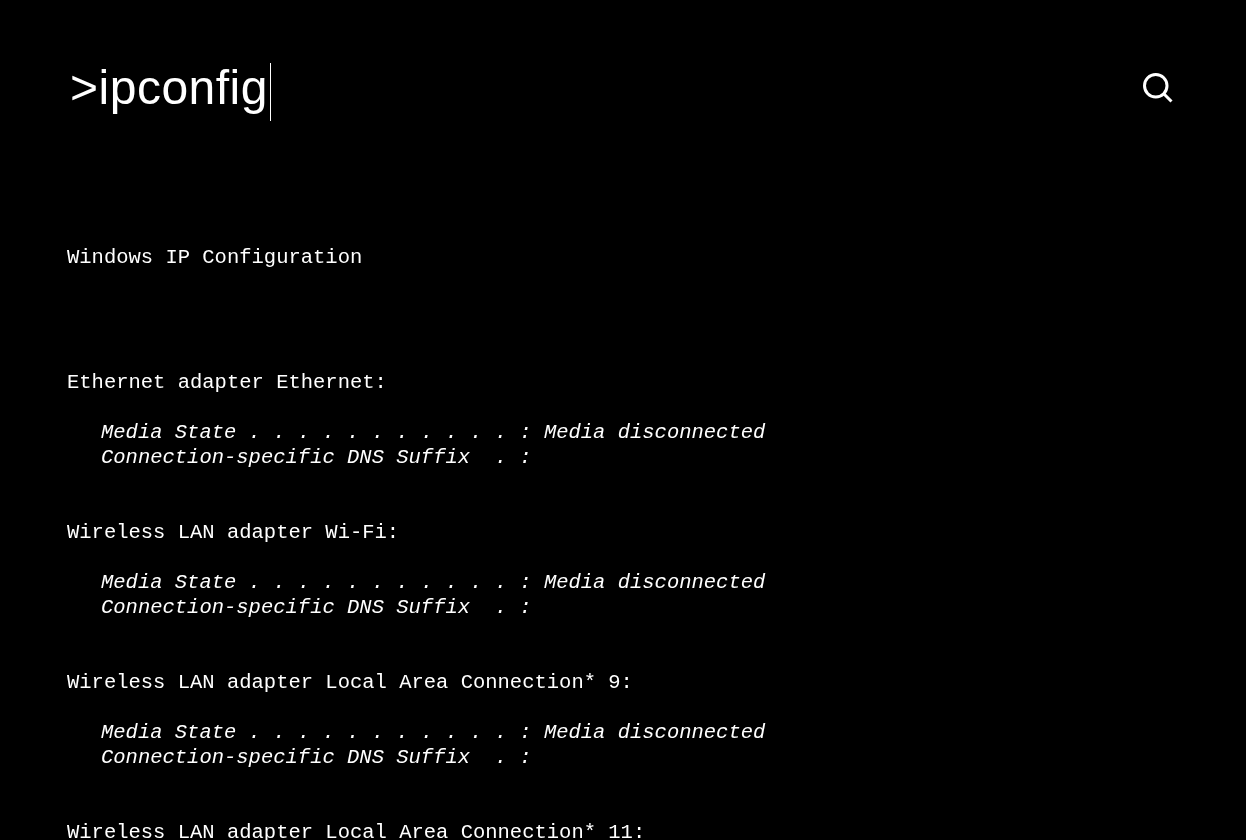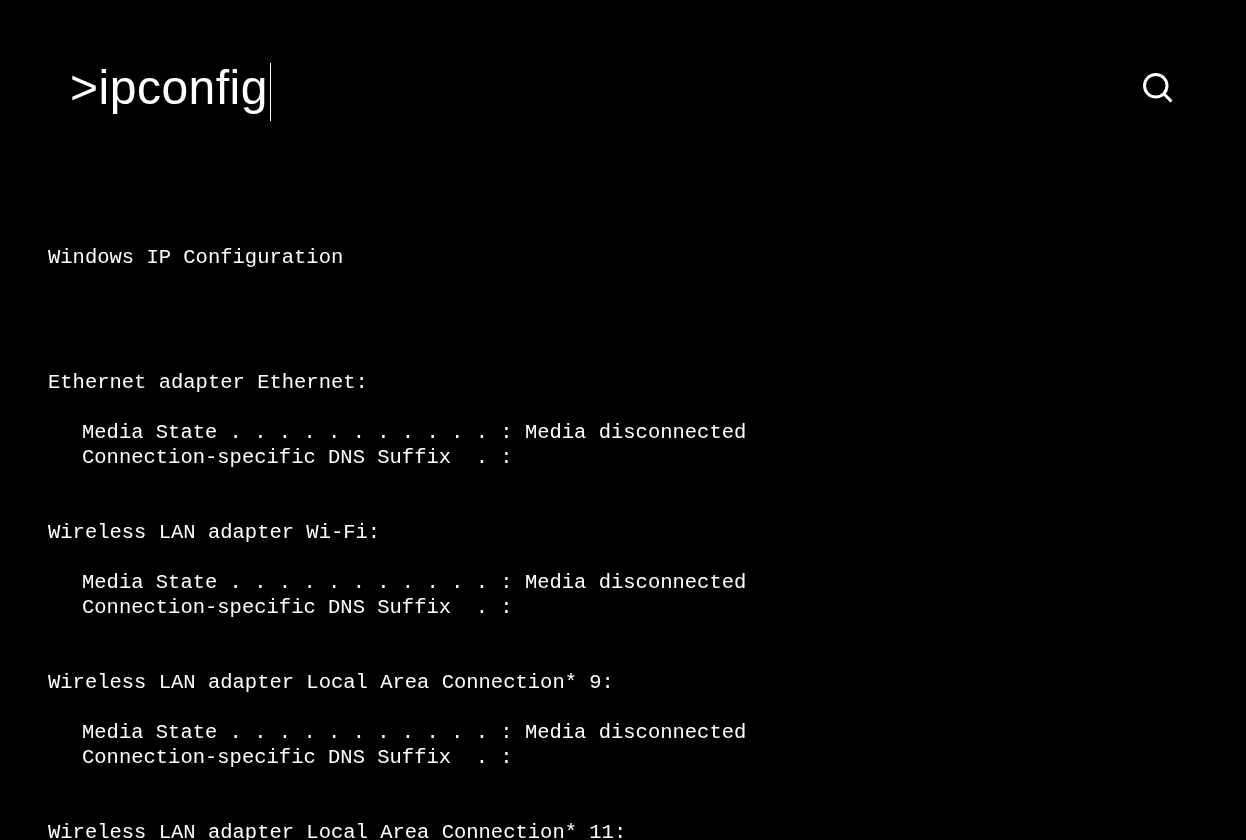--- a/index.html
+++ b/index.html
@@ -56,34 +56,35 @@
       fill: none;
       stroke-width: 2;
     }
     .output-area {
       position: absolute;
       top: 155px;
       bottom: 0;
       left: 0;
       right: 0;
       overflow-y: auto;
-      padding: 40px 67px 30px 48px;
+      padding: 40px 67px 30px 67px;
       font-family: "Consolas", "Courier New", monospace;
       font-size: 20.5px;
       line-height: 25px;
       white-space: pre;
     }
     .adapter-block {
       margin-top: 50px;
     }
     .adapter-props {
       margin-top: 25px;
     }
     .prop-line {
       padding-left: 34px;
+      font-style: italic;
     }
     
     .output-area::-webkit-scrollbar {
       width: 14px;
     }
     .output-area::-webkit-scrollbar-track {
       background: rgba(255,255,255,0.08);
     }
     .output-area::-webkit-scrollbar-thumb {
       background: rgba(255,255,255,0.28);

